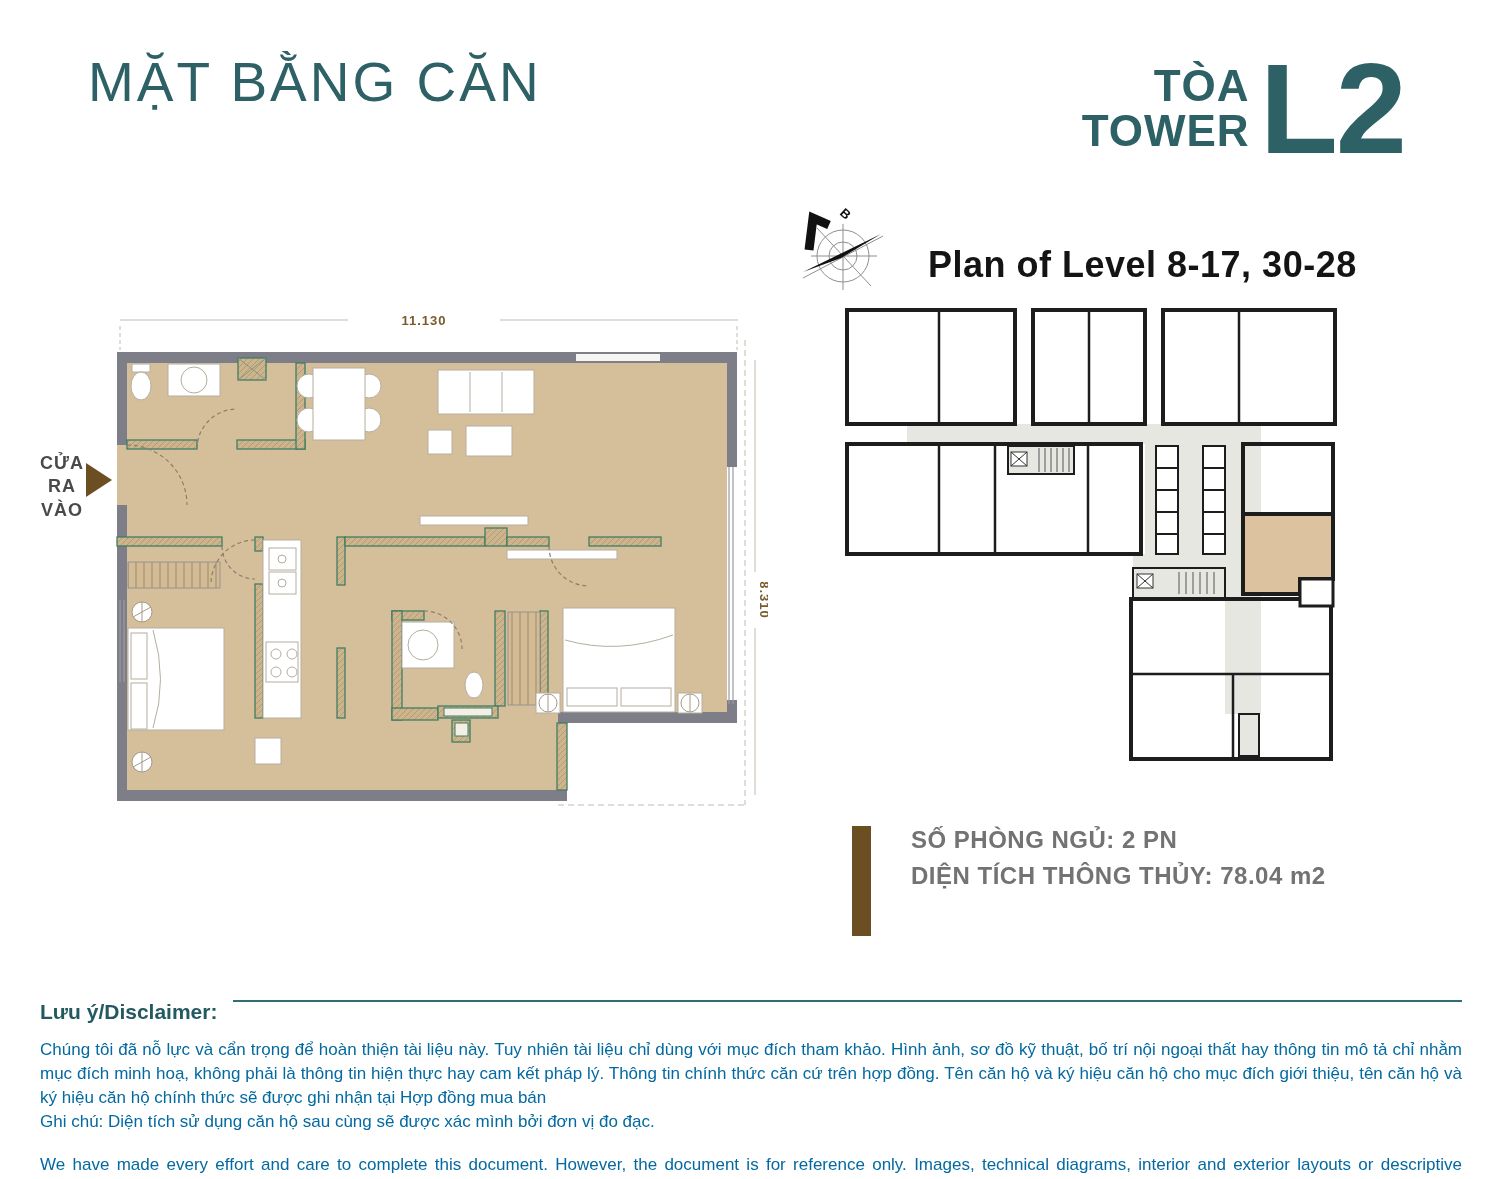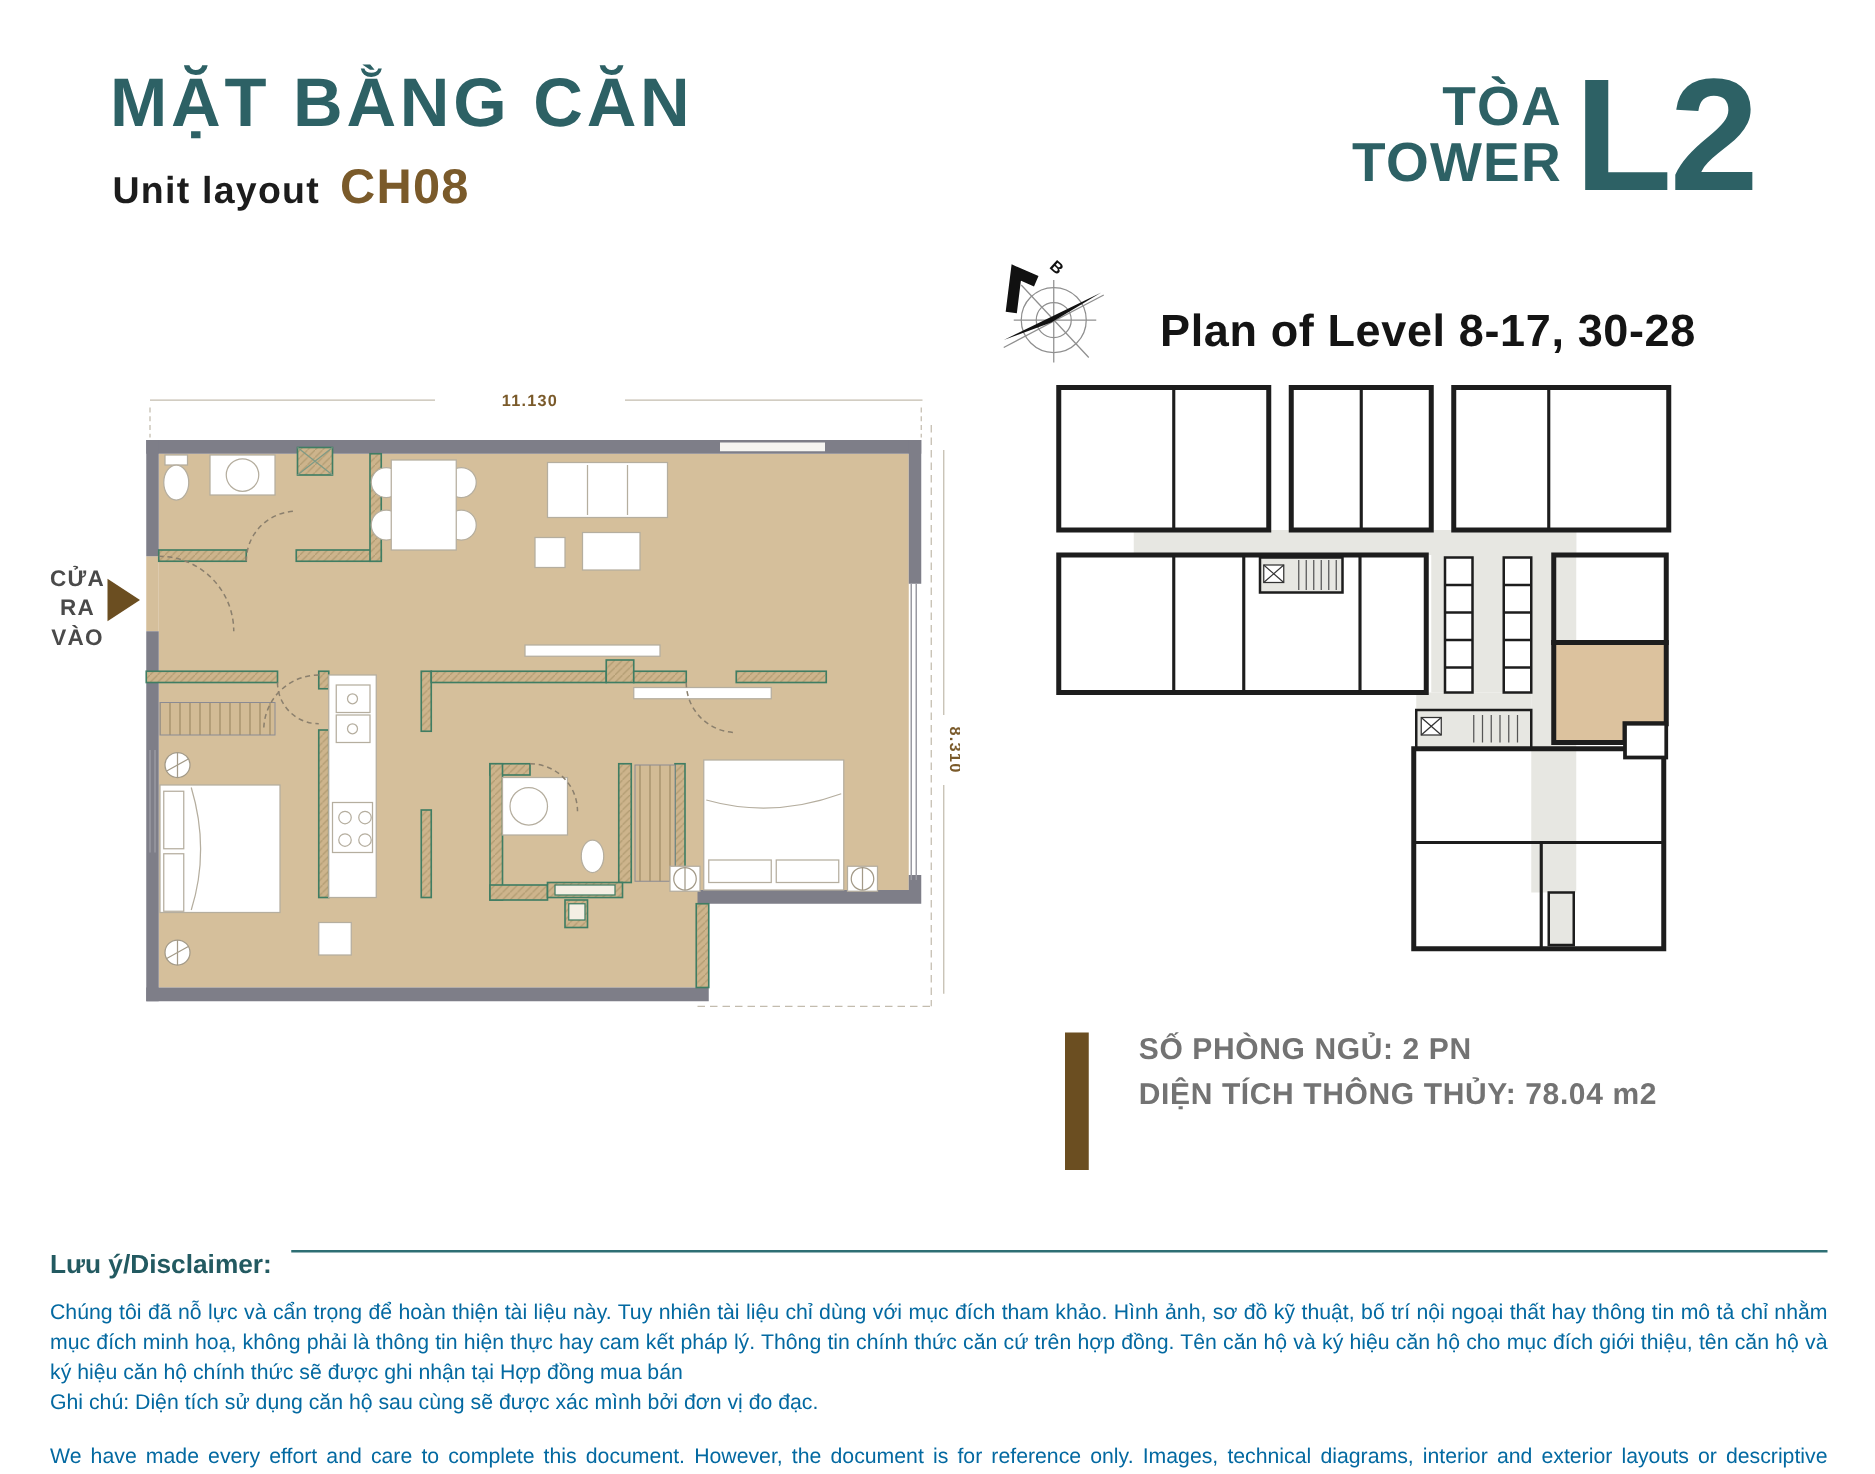--- a/index.html
+++ b/index.html
@@ -1,19 +1,19 @@
 <!DOCTYPE html>
 <html><head>
 <meta charset="utf-8">
 <style>
   html,body{margin:0;padding:0;background:#ffffff;}
   .page{position:relative;width:1500px;height:1179px;background:#fff;overflow:hidden;
         font-family:"Liberation Sans", sans-serif;}
   
-  .title-vi{position:absolute;left:88px;top:50px;font-size:55px;font-weight:bold;
+  .title-vi{position:absolute;left:88px;top:50px;font-size:55px;font-weight:normal;
             letter-spacing:3px;color:#2d6165;}
   .subtitle{position:absolute;left:90px;top:128px;display:flex;align-items:baseline;gap:16px;}
   .subtitle .en{font-size:30px;font-weight:bold;color:#1c1c1c;letter-spacing:1px;}
   .subtitle .code{font-size:39px;font-weight:bold;color:#7a5a2a;letter-spacing:1px;}
   
   .tower-block{position:absolute;left:985px;top:50px;width:420px;display:flex;
                align-items:flex-start;justify-content:flex-end;}
   .tower-words{text-align:right;color:#2d6165;font-weight:bold;line-height:1.02;
                font-size:44px;letter-spacing:1px;margin-top:14px;}
   .tower-code{color:#2d6165;font-weight:bold;font-size:128px;line-height:0.92;
@@ -45,24 +45,20 @@
   .disc-p{font-size:17px;color:#0369a1;line-height:1.42;text-align:justify;margin:14px 0 0 0;}
   .disc-p.note{margin-top:0;}
   .disc-p.en{margin-top:18px;}
 </style>
 </head>
 <body>
 
 <div class="page">
 
   <div class="title-vi">MẶT BẰNG CĂN</div>
-  <div class="subtitle">
-    <span class="en">Unit layout</span>
-    <span class="code">CH08</span>
-  </div>
 
   <div class="tower-block">
     <div class="tower-words">
       <div>TÒA</div>
       <div>TOWER</div>
     </div>
     <div class="tower-code">L2</div>
   </div>
 
   <svg class="compass" width="92" height="96" viewBox="0 0 92 96">

